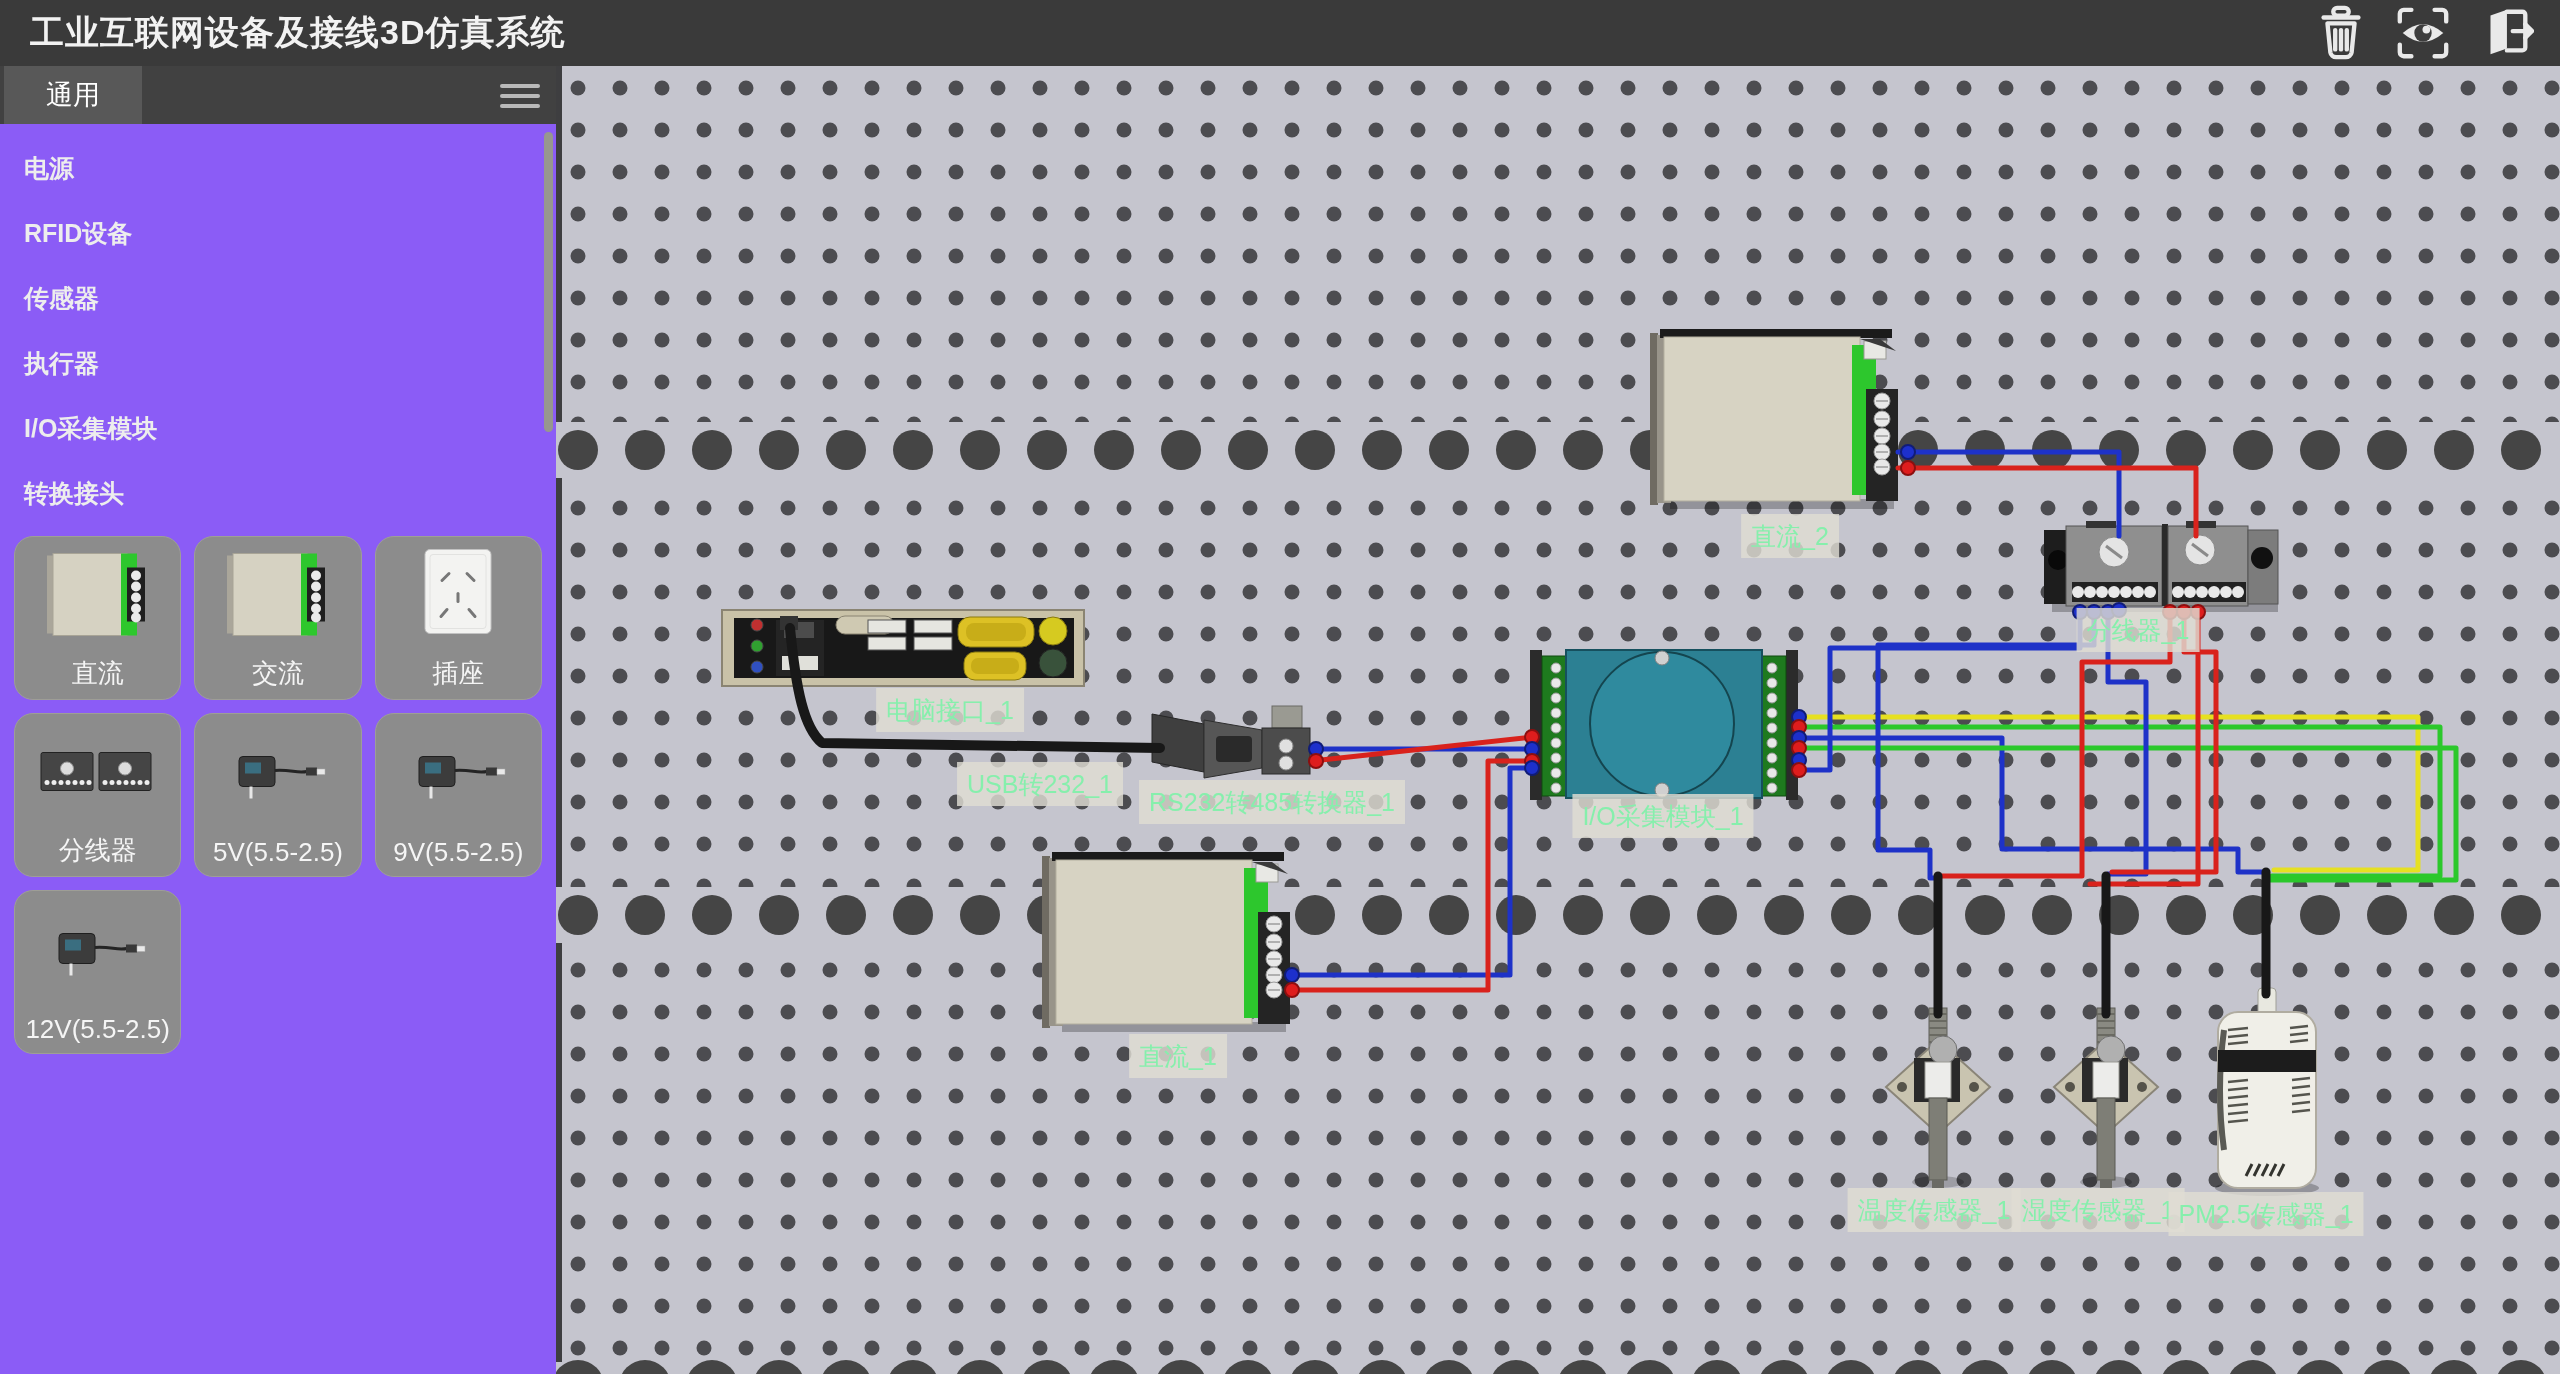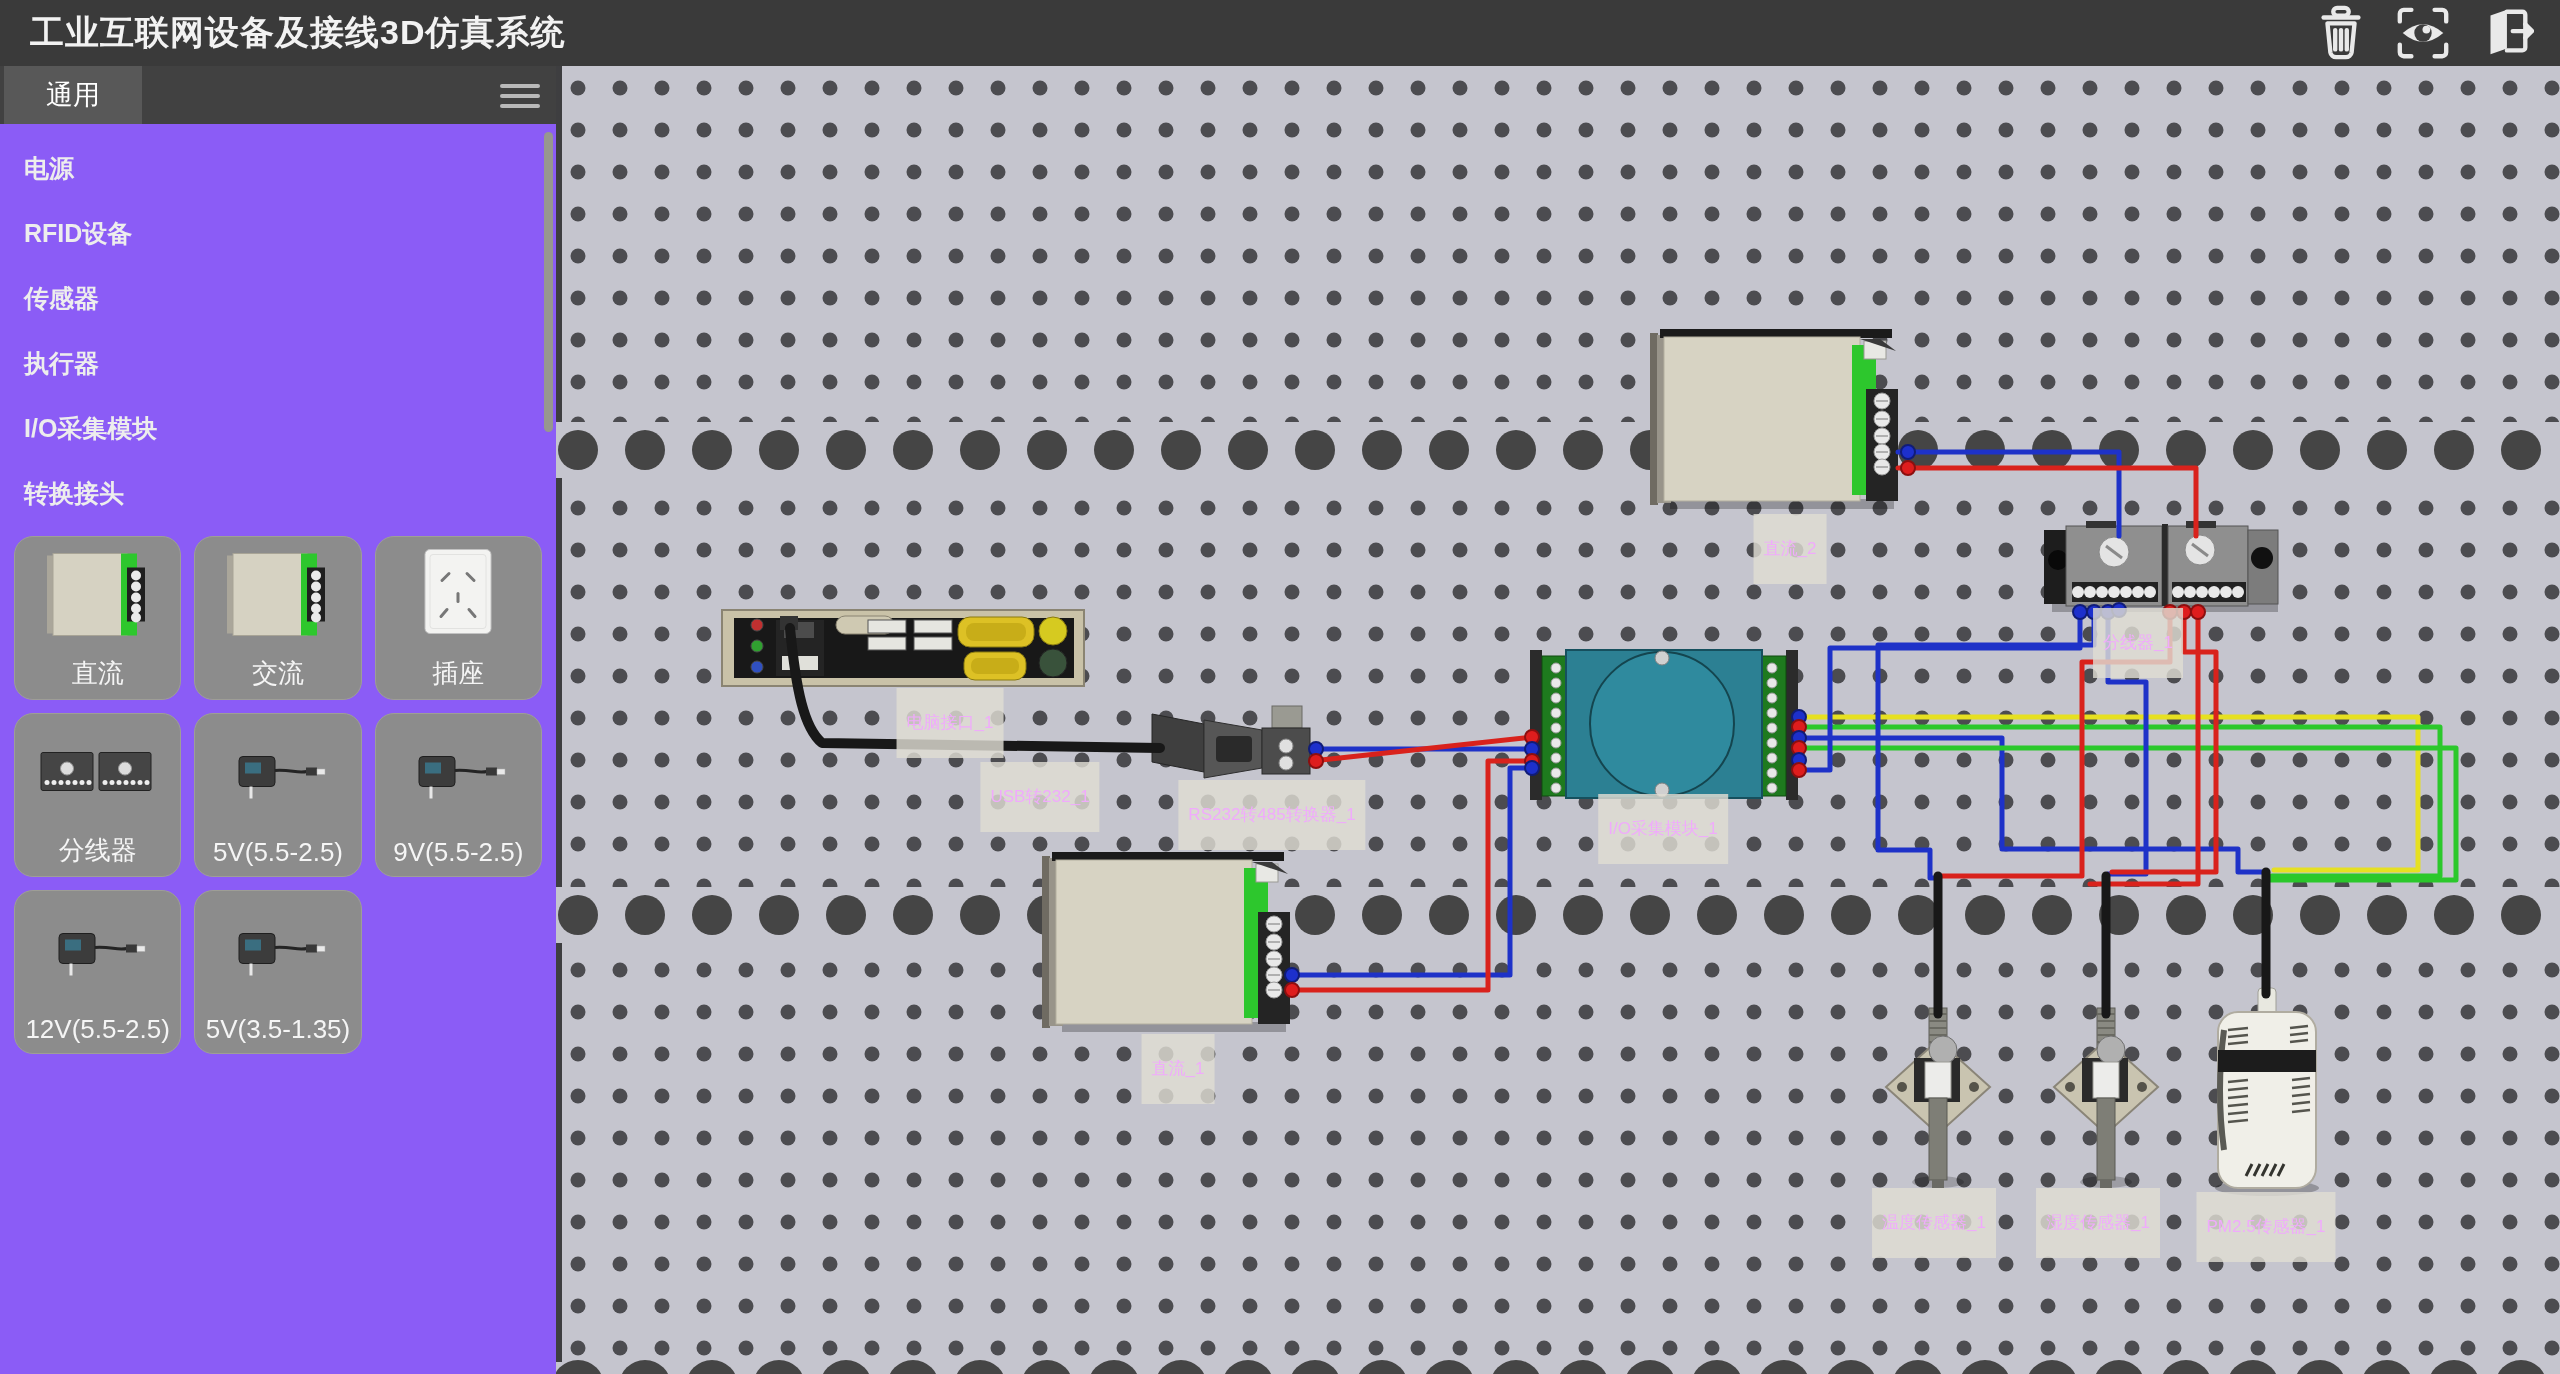--- a/index.html
+++ b/index.html
@@ -28,21 +28,21 @@
     background:#97978f;border-radius:5px;}
   #card-grid{display:grid;grid-template-columns:repeat(3,1fr);gap:13px;padding:10px 14px;}
   .dev-card{background:#8c8c8c;border:1px solid #9e9e96;border-radius:19px;height:162px;
     display:flex;flex-direction:column;align-items:center;justify-content:flex-end;cursor:pointer;}
   .dev-card svg{flex:1 1 auto;width:150px;height:104px;}
   .dev-card .card-label{color:#f5f5f5;font-size:26px;margin-bottom:8px;white-space:nowrap;}
 
   
   #board{position:absolute;left:556px;top:66px;width:2004px;height:1308px;}
   .dev-label{position:absolute;transform:translateX(-50%);background:rgba(223,221,211,.82);
-    color:#f0abfc;font-size:17px;line-height:34px;padding:18px 10px;white-space:nowrap;z-index:5;}
+    color:#86efac;font-size:25px;line-height:34px;padding:5px 10px;white-space:nowrap;z-index:5;}
 </style>
 </head>
 <body>
 <div id="stage">
 
   <div id="topbar">
     <div id="app-title">工业互联网设备及接线3D仿真系统</div>
     <div id="topbar-actions">
       <button class="tb-btn">
         <svg viewBox="0 0 60 60">
@@ -193,31 +193,20 @@
         <div class="dev-card">
           <svg viewBox="0 0 150 110">
             <rect x="36" y="36" width="36" height="30" rx="4" fill="#3c3c3c" stroke="#1f1f1f"></rect>
             <rect x="42" y="42" width="16" height="11" fill="#3a6e80"></rect>
             <path d="M72 50 C88 49 94 53 104 51" fill="none" stroke="#242424" stroke-width="3"></path>
             <rect x="103" y="47" width="11" height="8" fill="#383838"></rect>
             <rect x="114" y="48.5" width="8" height="5.5" fill="#e9e9e9" stroke="#aaa" stroke-width="0.5"></rect>
             <line x1="48" y1="66" x2="48" y2="78" stroke="#e8e8e8" stroke-width="3"></line>
           </svg>
           <div class="card-label">12V(5.5-2.5)</div>
-        </div>
-        <div class="dev-card">
-          <svg viewBox="0 0 150 110">
-            <rect x="36" y="36" width="36" height="30" rx="4" fill="#3c3c3c" stroke="#1f1f1f"></rect>
-            <rect x="42" y="42" width="16" height="11" fill="#3a6e80"></rect>
-            <path d="M72 50 C88 49 94 53 104 51" fill="none" stroke="#242424" stroke-width="3"></path>
-            <rect x="103" y="47" width="11" height="8" fill="#383838"></rect>
-            <rect x="114" y="48.5" width="8" height="5.5" fill="#e9e9e9" stroke="#aaa" stroke-width="0.5"></rect>
-            <line x1="48" y1="66" x2="48" y2="78" stroke="#e8e8e8" stroke-width="3"></line>
-          </svg>
-          <div class="card-label">5V(3.5-1.35)</div>
         </div>
       </div>
   </div>
 
   <svg id="board" viewBox="556 66 2004 1308" width="2004" height="1308" xmlns="http://www.w3.org/2000/svg">
     <defs>
       <pattern id="smalldots" x="557" y="67" width="42" height="42" patternUnits="userSpaceOnUse">
         <circle cx="21" cy="21" r="7.5" fill="#4c4c50"></circle>
       </pattern>
     </defs>

